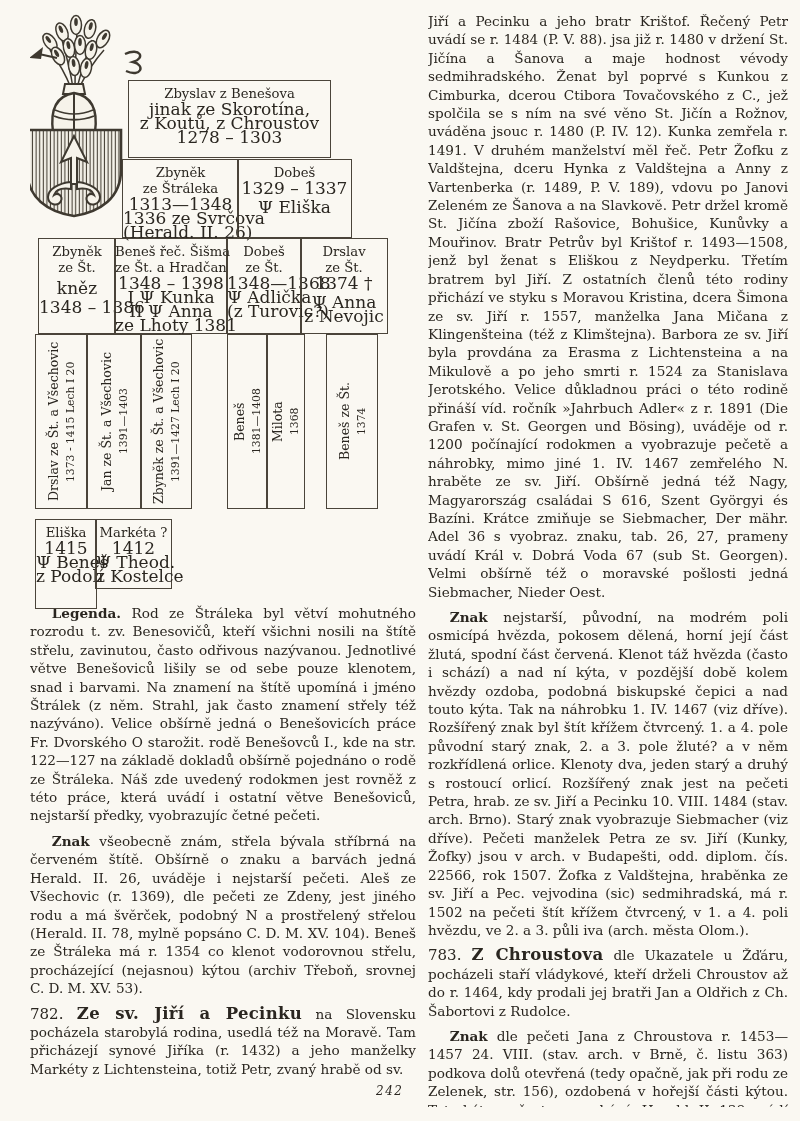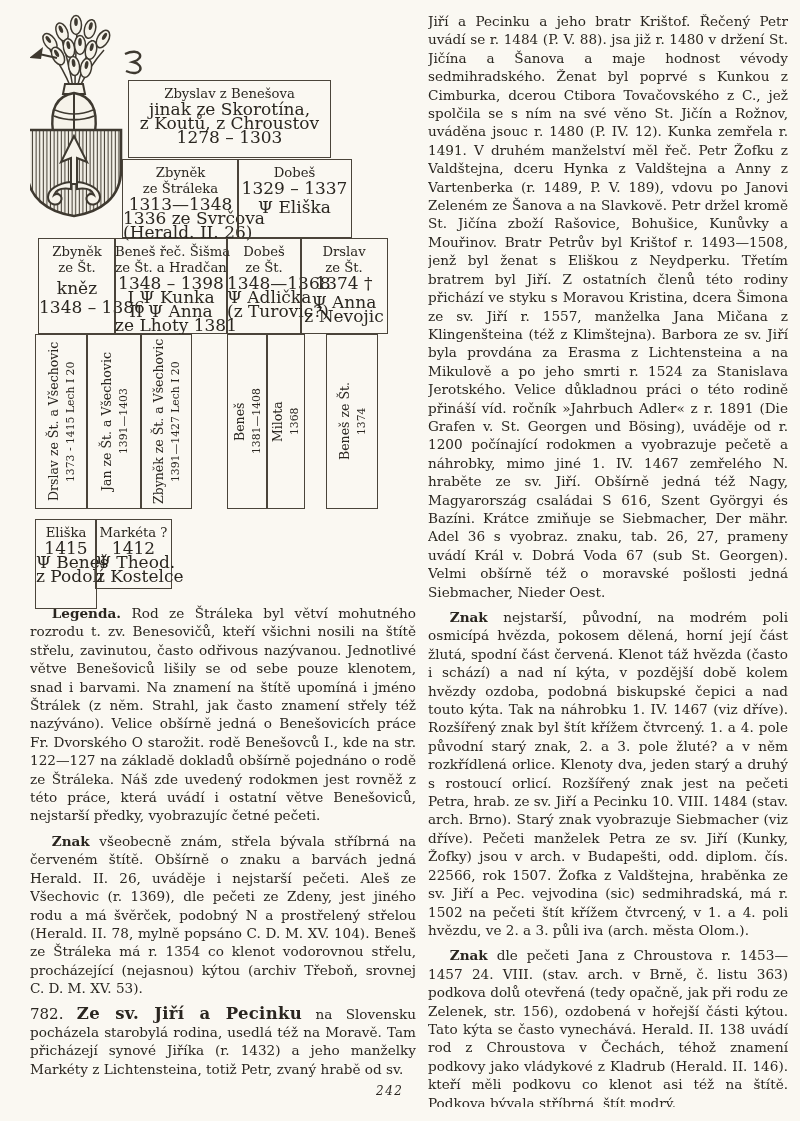--- a/index.html
+++ b/index.html
@@ -244,19 +244,20 @@
 
     <p class="body gapTop"><span class="secnum">782.</span> <span class="sectitle">Ze sv. Jiří a Pecinku</span><span> na Slovensku pocházela starobylá rodina, usedlá též na Moravě. Tam přicházejí synové Jiříka (r. 1432) a jeho manželky Markéty z Lichtensteina, totiž Petr, zvaný hrabě od sv.</span></p>
   </div>
 
   <div class="col col-right">
 
     <p class="body"><span>Jiří a Pecinku a jeho bratr Krištof. Řečený Petr uvádí se r. 1484 (P. V. 88). jsa již r. 1480 v držení St. Jičína a Šanova a maje hodnost vévody sedmihradského. Ženat byl poprvé s Kunkou z Cimburka, dcerou Ctibora Tovačovského z C., jež spolčila se s ním na své věno St. Jičín a Rožnov, uváděna jsouc r. 1480 (P. IV. 12). Kunka zemřela r. 1491. V druhém manželství měl řeč. Petr Žofku z Valdštejna, dceru Hynka z Valdštejna a Anny z Vartenberka (r. 1489, P. V. 189), vdovu po Janovi Zeleném ze Šanova a na Slavkově. Petr držel kromě St. Jičína zboží Rašovice, Bohušice, Kunůvky a Mouřinov. Bratr Petrův byl Krištof r. 1493—1508, jenž byl ženat s Eliškou z Neydperku. Třetím bratrem byl Jiří. Z ostatních členů této rodiny přichází ve styku s Moravou Kristina, dcera Šimona ze sv. Jiří r. 1557, manželka Jana Mičana z Klingenšteina (též z Klimštejna). Barbora ze sv. Jiří byla provdána za Erasma z Lichtensteina a na Mikulově a po jeho smrti r. 1524 za Stanislava Jerotského. Velice důkladnou práci o této rodině přináší víd. ročník »Jahrbuch Adler« z r. 1891 (Die Grafen v. St. Georgen und Bösing), uváděje od r. 1200 počínající rodokmen a vyobrazuje pečetě a náhrobky, mimo jiné 1. IV. 1467 zemřelého N. hraběte ze sv. Jiří. Obšírně jedná též Nagy, Magyarország családai S 616, Szent Györgyi és Bazíni. Krátce zmiňuje se Siebmacher, Der mähr. Adel 36 s vyobraz. znaku, tab. 26, 27, prameny uvádí Král v. Dobrá Voda 67 (sub St. Georgen). Velmi obšírně též o moravské pošlosti jedná Siebmacher, Nieder Oest.</span></p>
 
     <p class="body indent"><span class="lead">Znak</span><span> nejstarší, původní, na modrém poli osmicípá hvězda, pokosem dělená, horní její část žlutá, spodní část červená. Klenot táž hvězda (často i schází) a nad ní kýta, v pozdější době kolem hvězdy ozdoba, podobná biskupské čepici a nad touto kýta. Tak na náhrobku 1. IV. 1467 (viz dříve). Rozšířený znak byl štít křížem čtvrcený. 1. a 4. pole původní starý znak, 2. a 3. pole žluté? a v něm rozkřídlená orlice. Klenoty dva, jeden starý a druhý s rostoucí orlicí. Rozšířený znak jest na pečeti Petra, hrab. ze sv. Jiří a Pecinku 10. VIII. 1484 (stav. arch. Brno). Starý znak vyobrazuje Siebmacher (viz dříve). Pečeti manželek Petra ze sv. Jiří (Kunky, Žofky) jsou v arch. v Budapešti, odd. diplom. čís. 22566, rok 1507. Žofka z Valdštejna, hraběnka ze sv. Jiří a Pec. vejvodina (sic) sedmihradská, má r. 1502 na pečeti štít křížem čtvrcený, v 1. a 4. poli hvězdu, ve 2. a 3. půli iva (arch. města Olom.).</span></p>
 
+    <p class="body gapTop"><span class="secnum">783.</span> <span class="sectitle">Z Chroustova</span><span> dle Ukazatele u Žďáru, pocházeli staří vládykové, kteří drželi Chroustov až do r. 1464, kdy prodali jej bratři Jan a Oldřich z Ch. Šabortovi z Rudolce.</span></p>
 
     <p class="body indent"><span class="lead">Znak</span><span> dle pečeti Jana z Chroustova r. 1453—1457 24. VIII. (stav. arch. v Brně, č. listu 363) podkova dolů otevřená (tedy opačně, jak při rodu ze Zelenek, str. 156), ozdobená v hořejší části kýtou. Tato kýta se často vynechává. Herald. II. 138 uvádí rod z Chroustova v Čechách, téhož znamení podkovy jako vládykové z Kladrub (Herald. II. 146). kteří měli podkovu co klenot asi též na štítě. Podkova bývala stříbrná, štít modrý.</span></p>
 
   </div>
 
   <div class="pagenum">242</div>
 </div>
 
 </body></html>

